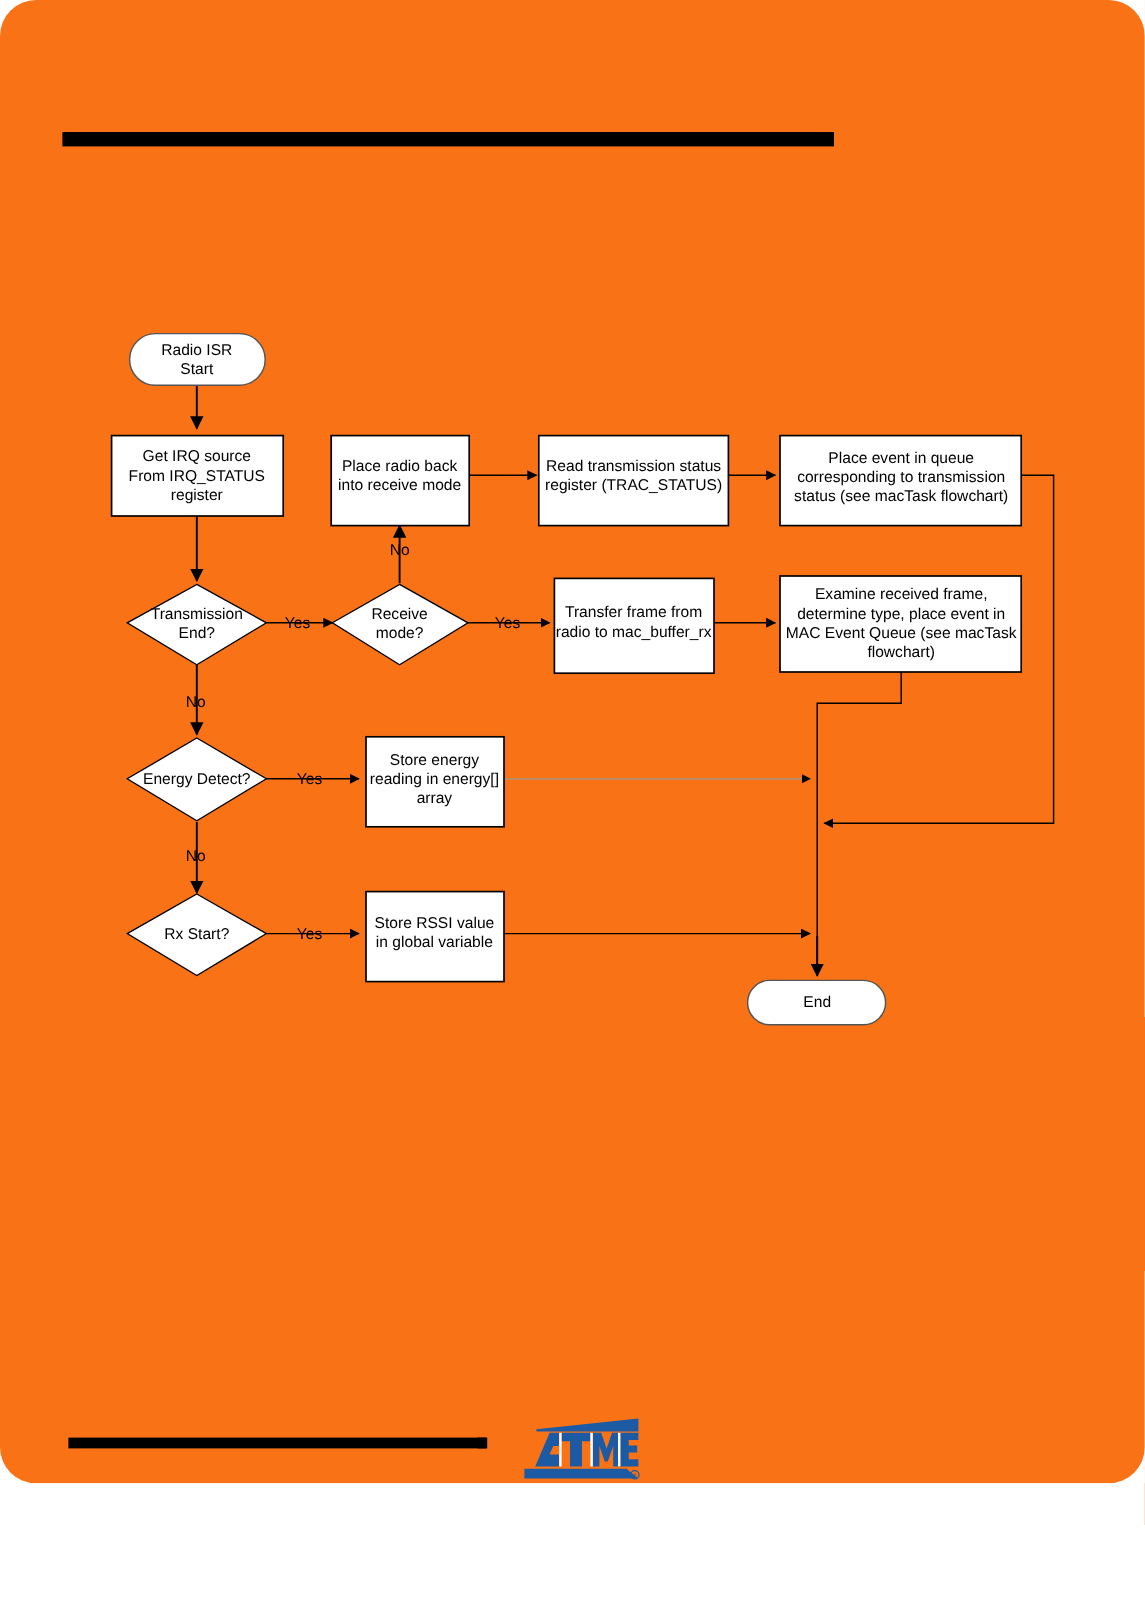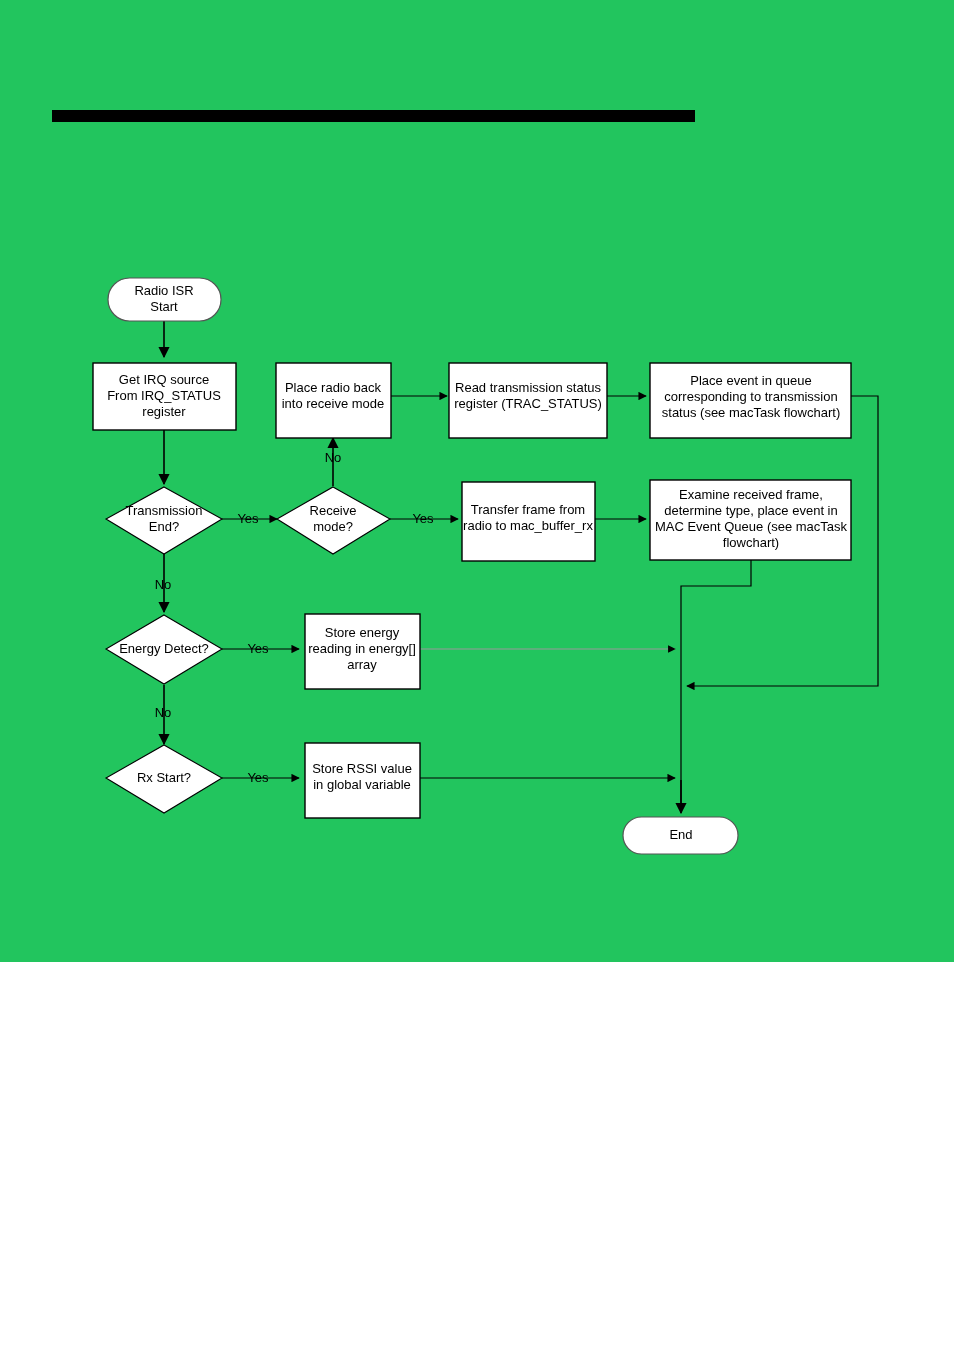--- a/index.html
+++ b/index.html
@@ -8,23 +8,24 @@
     padding: 0;
     background: #ffffff;
   }
   body {
     font-family: "Liberation Sans", sans-serif;
     color: #000000;
   }
   #page {
     position: relative;
     width: 954px;
-    height: 962px;
-    background: #22c55e;
+    height: 1236px;
+    background: #f97316;
     overflow: hidden;
+    border-radius: 30px;
   }
 
   
   .header-rule {
     position: absolute;
     left: 52px;
     top: 110px;
     width: 643px;
     height: 12px;
     background: #000000;

